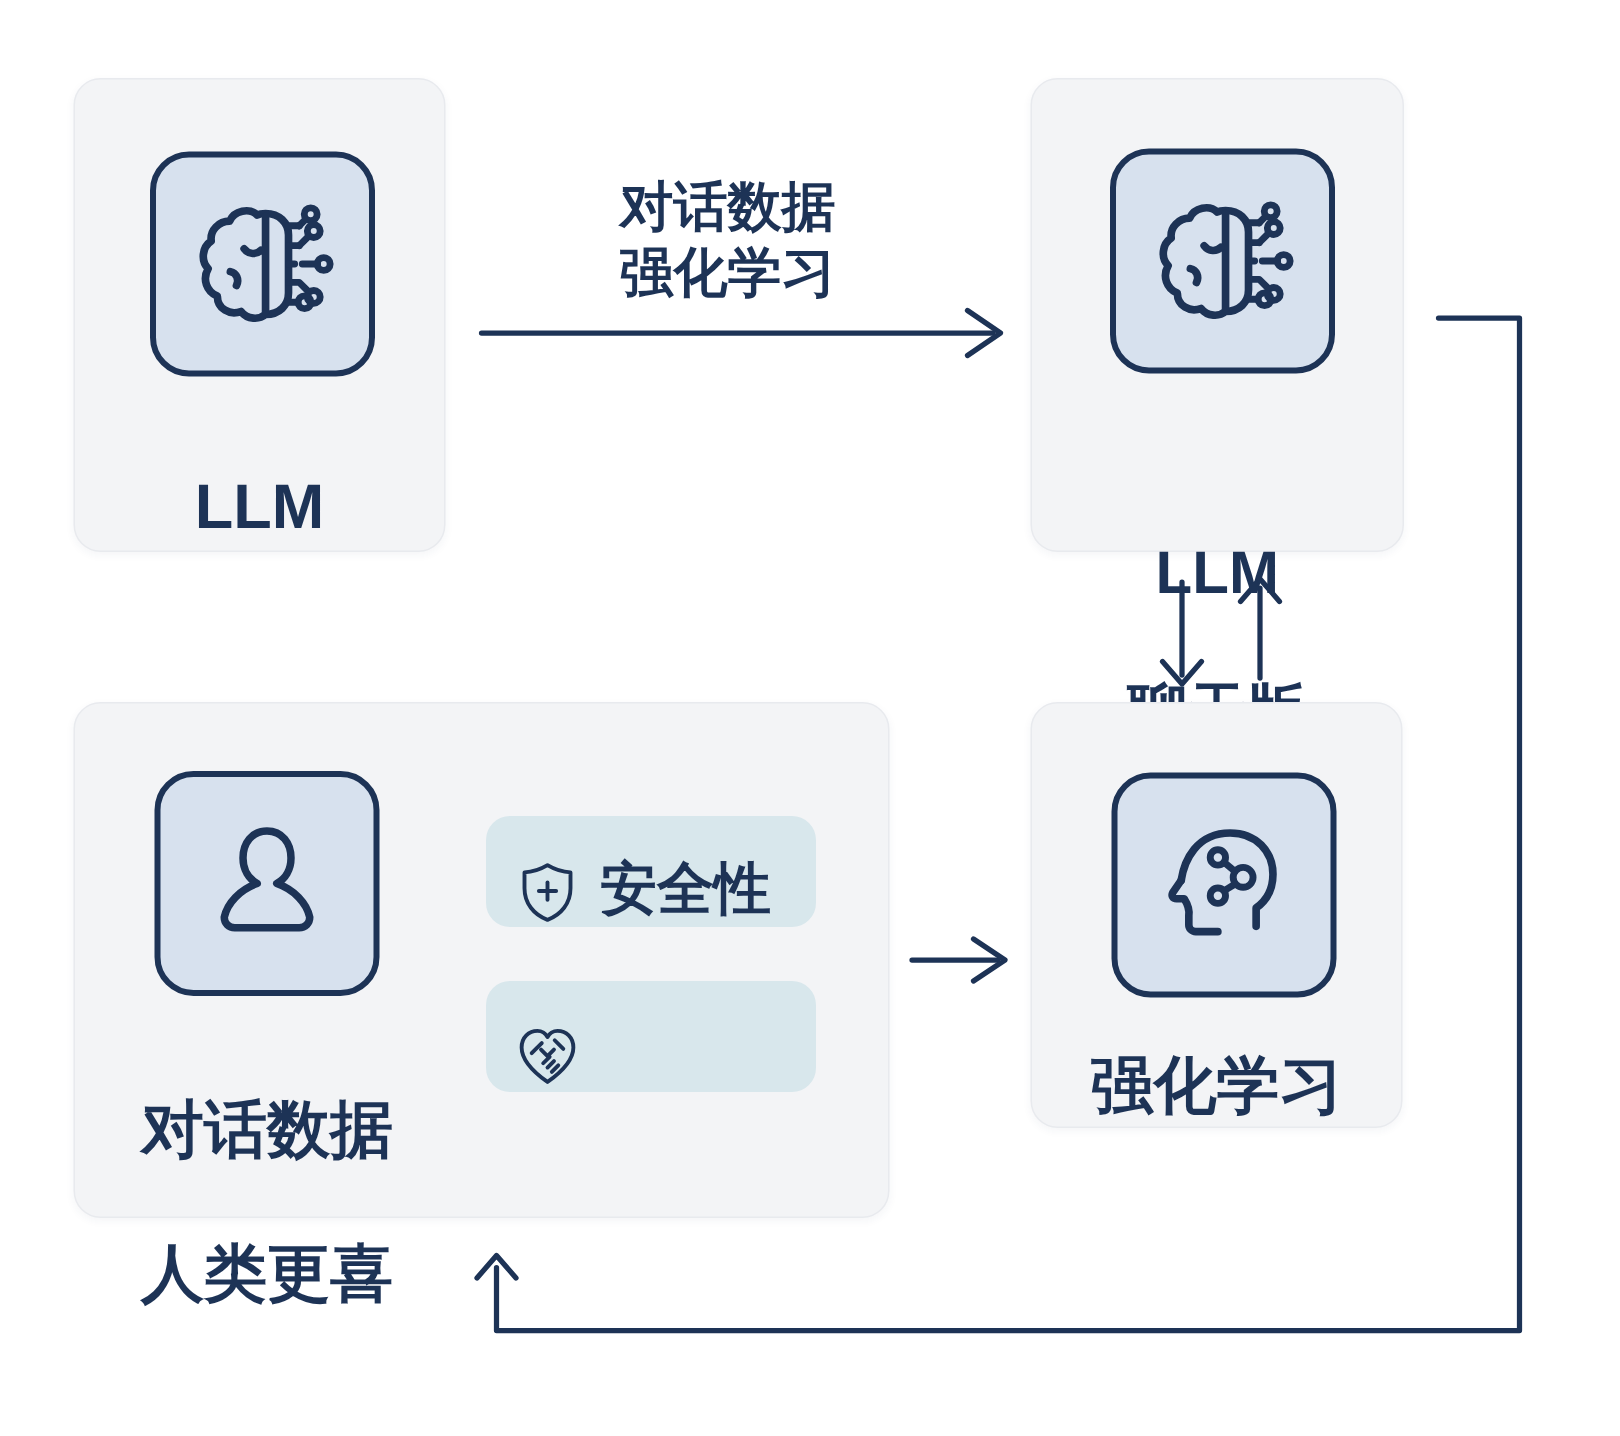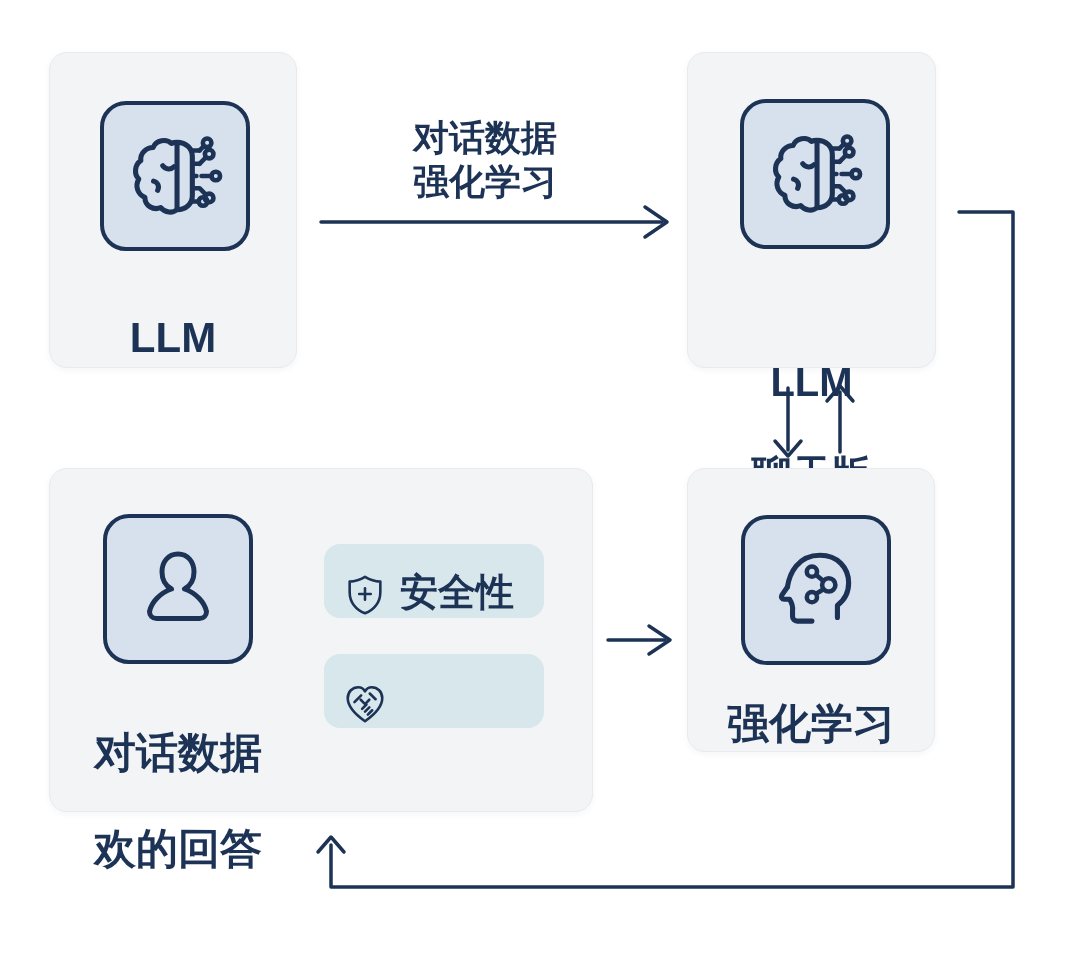--- a/index.html
+++ b/index.html
@@ -150,21 +150,21 @@
   <div class="card card-human">
     <div class="tile tile-human">
       <svg width="100" height="100" viewBox="0 0 100 100">
         <g class="icon-stroke" stroke-width="5">
           <path d="M50 15 C60 15 66 23 66 33 C66 41 62 47 56.5 50 C68 54 76.5 63 78.5 72.5 C78.5 76.5 75.5 79.5 71.5 79.5 L28.5 79.5 C24.5 79.5 21.5 76.5 21.5 72.5 C23.5 63 32 54 43.5 50 C38 47 34 41 34 33 C34 23 40 15 50 15 Z"></path>
         </g>
       </svg>
     </div>
     <div class="node-label label-human">
       <div>对话数据</div>
-      <div>欢的回答</div>
+      <div>人类更喜</div>
     </div>
 
     <div class="badge badge-1">
       <svg viewBox="0 0 48 48">
         <g class="icon-stroke" stroke-width="2.7">
           <path d="M24 5 C29 8 34.5 9.8 40 10 L40 21 C40 31.5 33.5 39.5 24 43 C14.5 39.5 8 31.5 8 21 L8 10 C13.5 9.8 19 8 24 5 Z"></path>
           <path d="M24 17 L24 29"></path>
           <path d="M18 23 L30 23"></path>
         </g>
       </svg>

